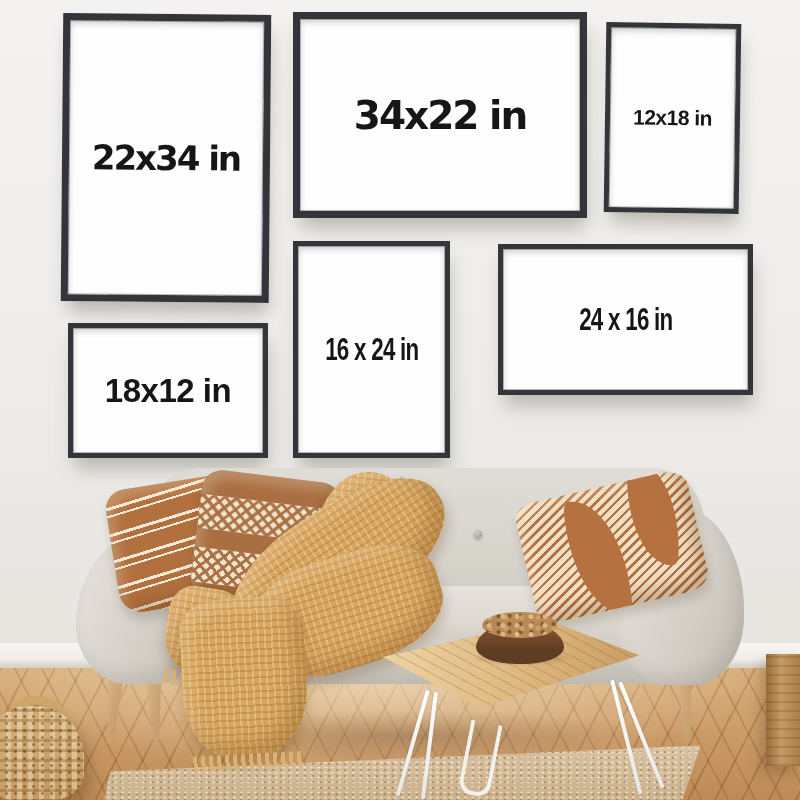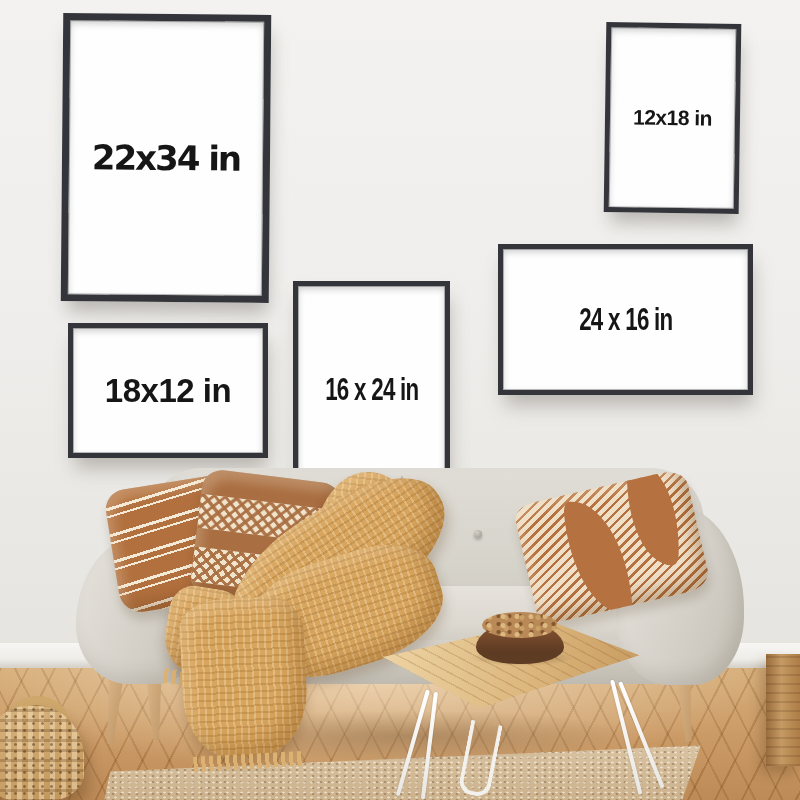--- a/index.html
+++ b/index.html
@@ -9,21 +9,21 @@
   .canvas * { position:absolute; box-sizing:border-box; }
 
   
   .frame { background:#fefefe; border:6px solid #34353a; display:flex; align-items:center; justify-content:center;
            box-shadow:3px 14px 18px -4px rgba(112,106,96,.42), inset 0 3px 7px rgba(0,0,0,.20), inset 0 0 0 1px rgba(0,0,0,.25); }
   .frame .label { position:static; color:#161616; font-weight:bold; white-space:nowrap; }
   .f1 { left:62px;  top:14px;  width:208px; height:288px; border-width:7px; transform:rotate(.5deg); }
   .f2 { left:293px; top:12px;  width:294px; height:206px; border-width:7px; }
   .f3 { left:605px; top:23px;  width:135px; height:190px; border-width:5px; transform:rotate(.8deg); }
   .f4 { left:68px;  top:323px; width:200px; height:135px; border-width:5px; }
-  .f5 { left:293px; top:241px; width:157px; height:217px; border-width:5px;margin-top:40px; }
+  .f5 { left:293px; top:241px; width:157px; height:217px; border-width:5px; }
   .f6 { left:498px; top:244px; width:255px; height:151px; border-width:5px; }
   .f1 .label { font-family:"DejaVu Sans",sans-serif; font-size:34px; letter-spacing:-2px; }
   .f2 .label { font-family:"DejaVu Sans",sans-serif; font-size:39px; letter-spacing:-2px; }
   .f3 .label { font-size:21px; letter-spacing:-.5px; }
   .f4 .label { font-size:33px; letter-spacing:-.5px; }
   .f5 .label, .f6 .label { font-size:31px; letter-spacing:-1px; transform:scaleX(.72); }
 
   
   .baseboard { left:0; top:643px; width:800px; height:30px;
                background:linear-gradient(180deg,#f7f6f3 0%,#efede8 55%,#d9d5cd 80%,#cdc8bf 100%);
@@ -142,20 +142,23 @@
           background-size:14px 9px, 16px 11px, 11px 8px; }
 </style>
 </head>
 <body>
 
 <div class="canvas">
 
   <div class="frame f1">
     <span class="label">22x34 in</span>
   </div>
+  <div class="frame f2">
+    <span class="label">34x22 in</span>
+  </div>
   <div class="frame f3">
     <span class="label">12x18 in</span>
   </div>
   <div class="frame f4">
     <span class="label">18x12 in</span>
   </div>
   <div class="frame f5">
     <span class="label">16 x 24 in</span>
   </div>
   <div class="frame f6">

